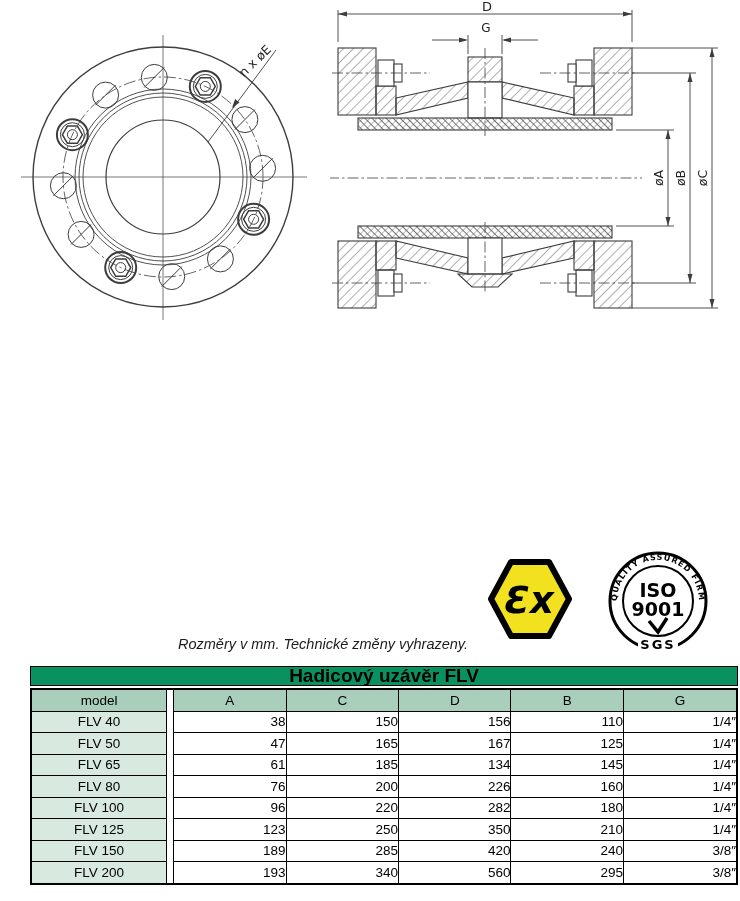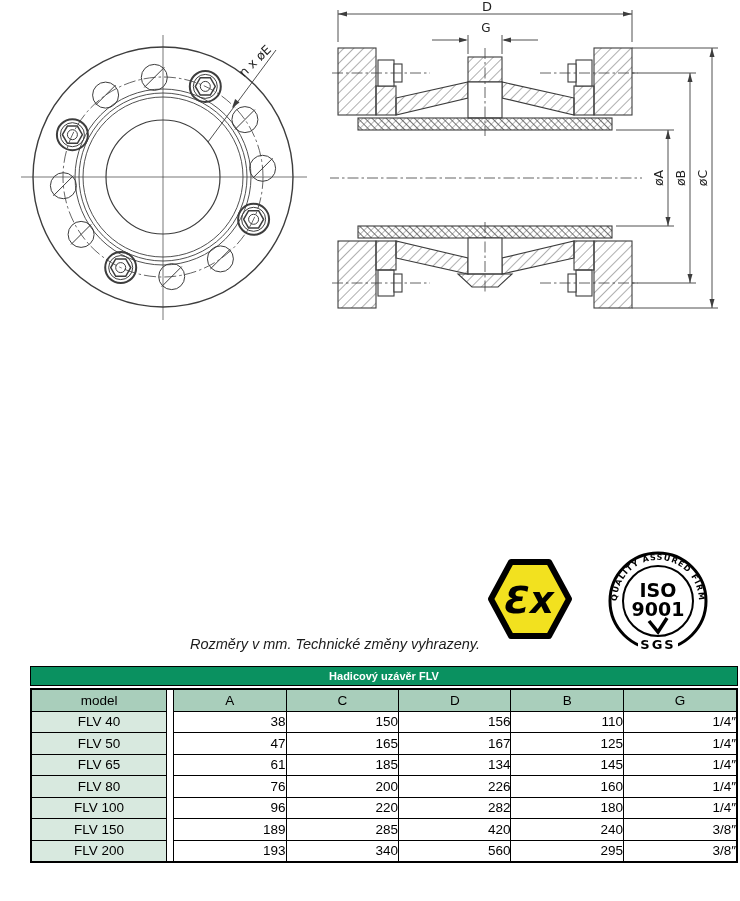--- a/index.html
+++ b/index.html
@@ -6,27 +6,27 @@
   body{
     width:740px;height:901px;position:relative;background:#ffffff;
     font-family:"Liberation Sans", sans-serif;color:#111;overflow:hidden;
   }
   svg text{font-family:"DejaVu Sans", sans-serif;}
   .front-view{position:absolute;left:18px;top:30px;}
   .section-view{position:absolute;left:330px;top:2px;}
   .atex-logo{position:absolute;left:488px;top:554px;}
   .iso-logo{position:absolute;left:606px;top:549px;}
   .note{
-    position:absolute;left:140px;top:636px;width:390px;text-align:center;
+    position:absolute;left:128px;top:636px;width:390px;text-align:center;
     font-style:italic;font-size:14.5px;color:#1c1c1c;
   }
   .tbl-wrap{position:absolute;left:30px;top:666px;width:708px;}
   .tbl-title{
     background:#0a9160;border:1.5px solid #000;height:18px;line-height:18px;
-    text-align:center;color:#ffffff;font-weight:bold;font-size:11px;margin-bottom:2px;
+    text-align:center;color:#000000;font-weight:bold;font-size:19px;margin-bottom:2px;
   }
   table.dim{
     border-collapse:collapse;table-layout:fixed;width:708px;
     font-size:13.5px;color:#000;
   }
   table.dim td,table.dim th{
     border:1.5px solid #000;text-align:center;padding:0;height:20.5px;
     font-weight:normal;overflow:hidden;white-space:nowrap;
   }
   table.dim .hdr{background:#a9cebb;}
@@ -307,20 +307,29 @@
       <tr>
         <td class="mod">FLV 100</td>
         <td class="sep"></td>
         <td class="val">96</td>
         <td class="val">220</td>
         <td class="val">282</td>
         <td class="val">180</td>
         <td class="val">1/4″</td>
       </tr>
       <tr>
+        <td class="mod">FLV 125</td>
+        <td class="sep"></td>
+        <td class="val">123</td>
+        <td class="val">250</td>
+        <td class="val">350</td>
+        <td class="val">210</td>
+        <td class="val">1/4″</td>
+      </tr>
+      <tr>
         <td class="mod">FLV 150</td>
         <td class="sep"></td>
         <td class="val">189</td>
         <td class="val">285</td>
         <td class="val">420</td>
         <td class="val">240</td>
         <td class="val">3/8″</td>
       </tr>
       <tr>
         <td class="mod">FLV 200</td>

